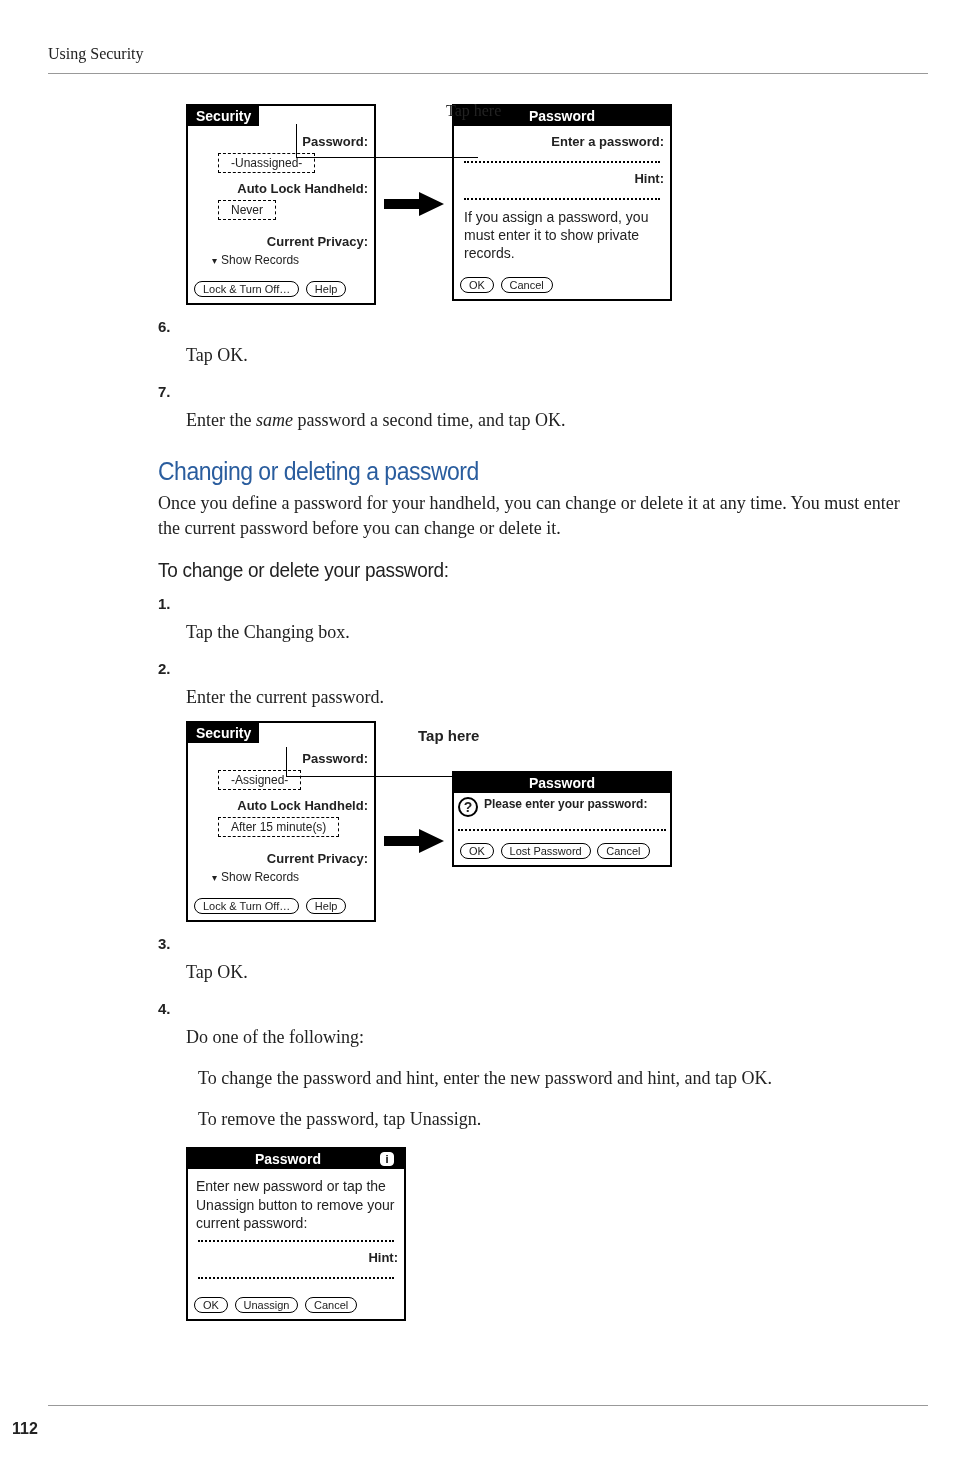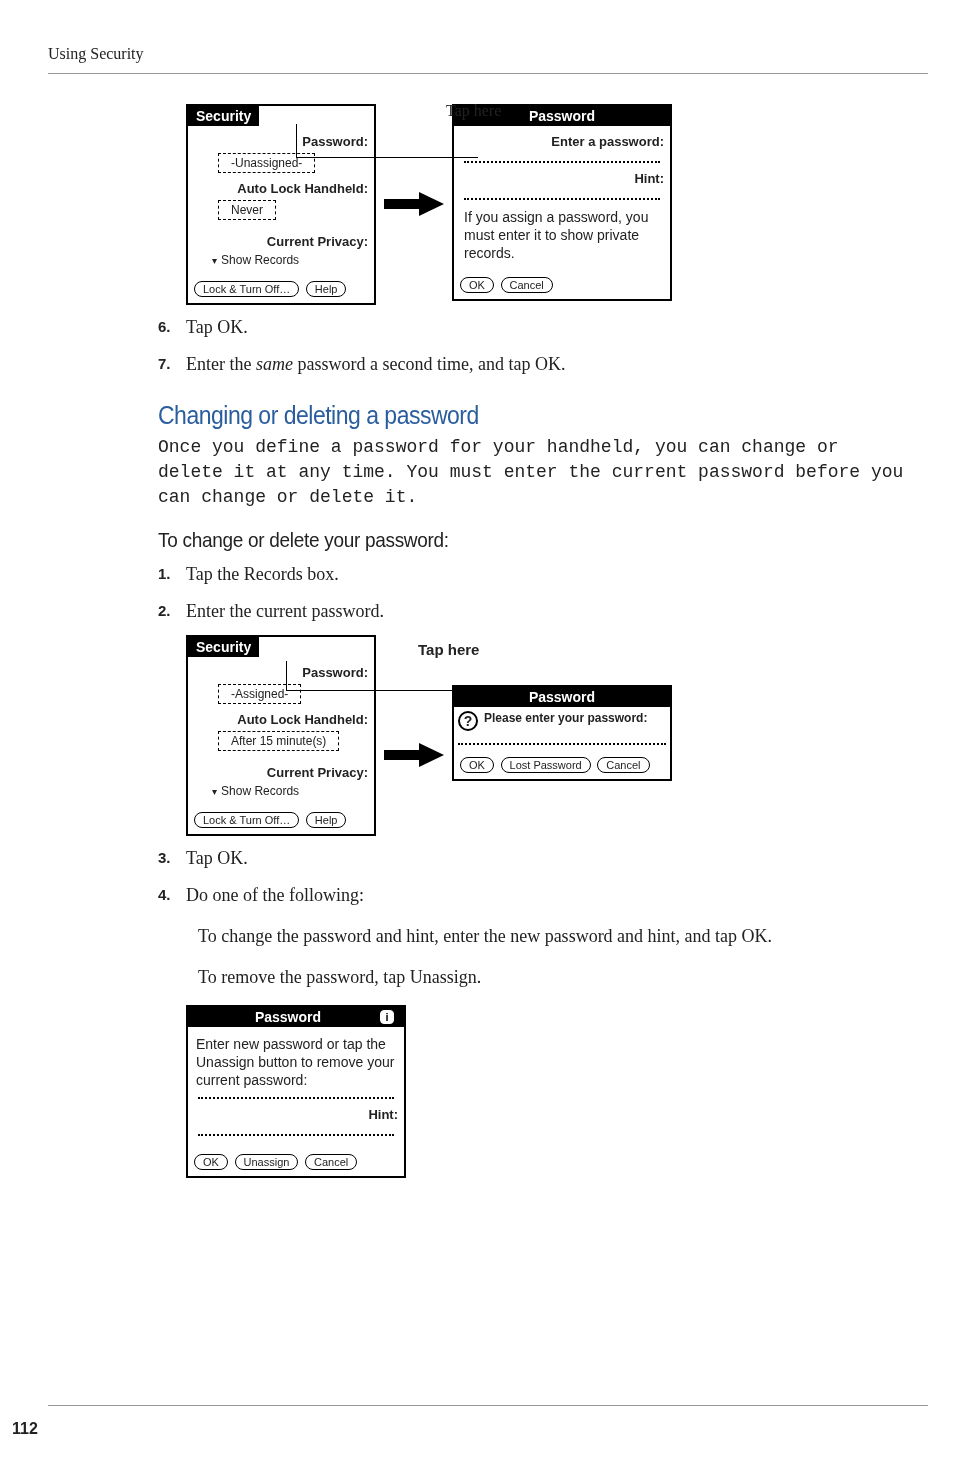--- a/index.html
+++ b/index.html
@@ -34,36 +34,35 @@
       margin: 10px 0;
       line-height: 1.5;
     }
     .step-num {
       font-family: Arial, Helvetica, sans-serif;
       font-weight: bold;
       font-size: 15px;
       min-width: 28px;
       padding-top: 2px;
     }
-    .step-text { flex: 1; }
+    .step-text { flex: 1; margin-top: 28px; }
     .step-text em { font-style: italic; }
     .section-heading {
       font-family: Arial, Helvetica, sans-serif;
       font-weight: normal;
       font-size: 23px;
       color: #2a5d9e;
       margin-top: 24px;
       margin-bottom: 6px;
       letter-spacing: -0.5px;
       transform: scaleY(1.15);
     }
     .body-para {
       line-height: 1.4;
       margin-bottom: 18px;
-      font-family: Liberation Mono, monospace;
     }
     .sub-heading {
       font-family: Arial, Helvetica, sans-serif;
       font-weight: normal;
       font-size: 19px;
       letter-spacing: -0.3px;
       margin-top: 8px;
       margin-bottom: 4px;
       transform: scaleY(1.1);
     }
@@ -266,21 +265,21 @@
     </div>
   </div>
 
   <h2 class="section-heading">Changing or deleting a password</h2>
   <p class="body-para">Once you define a password for your handheld, you can change or delete it at any time. You must enter the current password before you can change or delete it.</p>
 
   <h3 class="sub-heading">To change or delete your password:</h3>
 
   <div class="step-row">
     <div class="step-num">1.</div>
-    <div class="step-text">Tap the Records box.</div>
+    <div class="step-text">Tap the Changing box.</div>
   </div>
   <div class="step-row">
     <div class="step-num">2.</div>
     <div class="step-text">Enter the current password.</div>
   </div>
 
   <div class="figure" style="height:200px;">
     <div class="tap-label" style="left:232px; top:6px; font-weight:bold; font-family:Arial,Helvetica,sans-serif; font-size:15px;">Tap here</div>
     <div class="tap-line" style="left:100px; top:26px; width:166px; height:30px;"></div>
 

